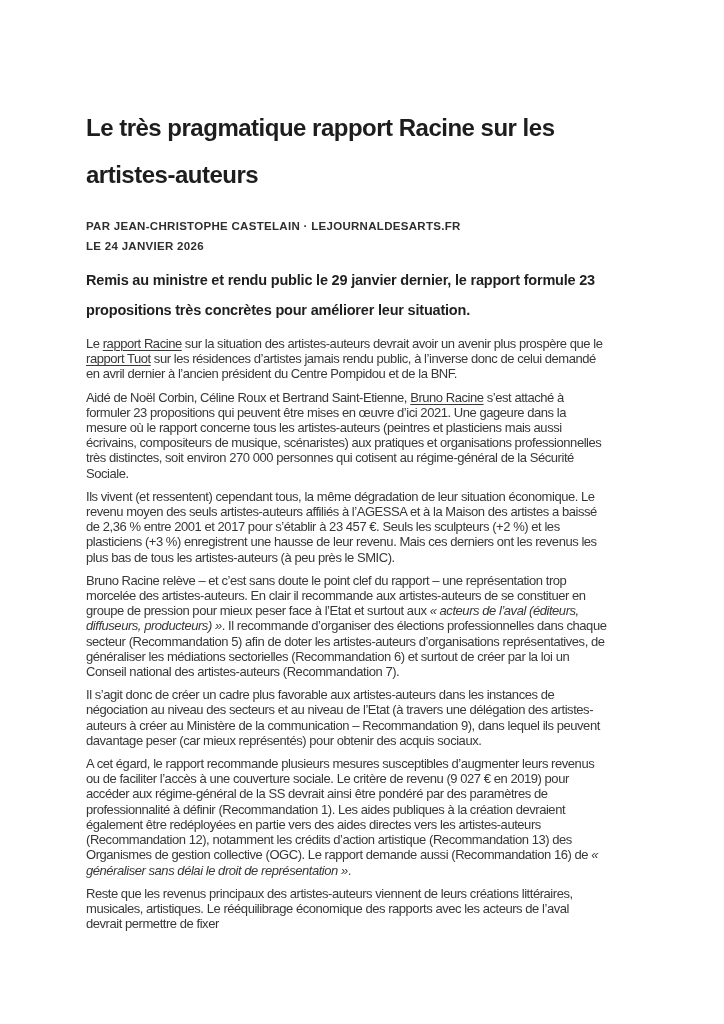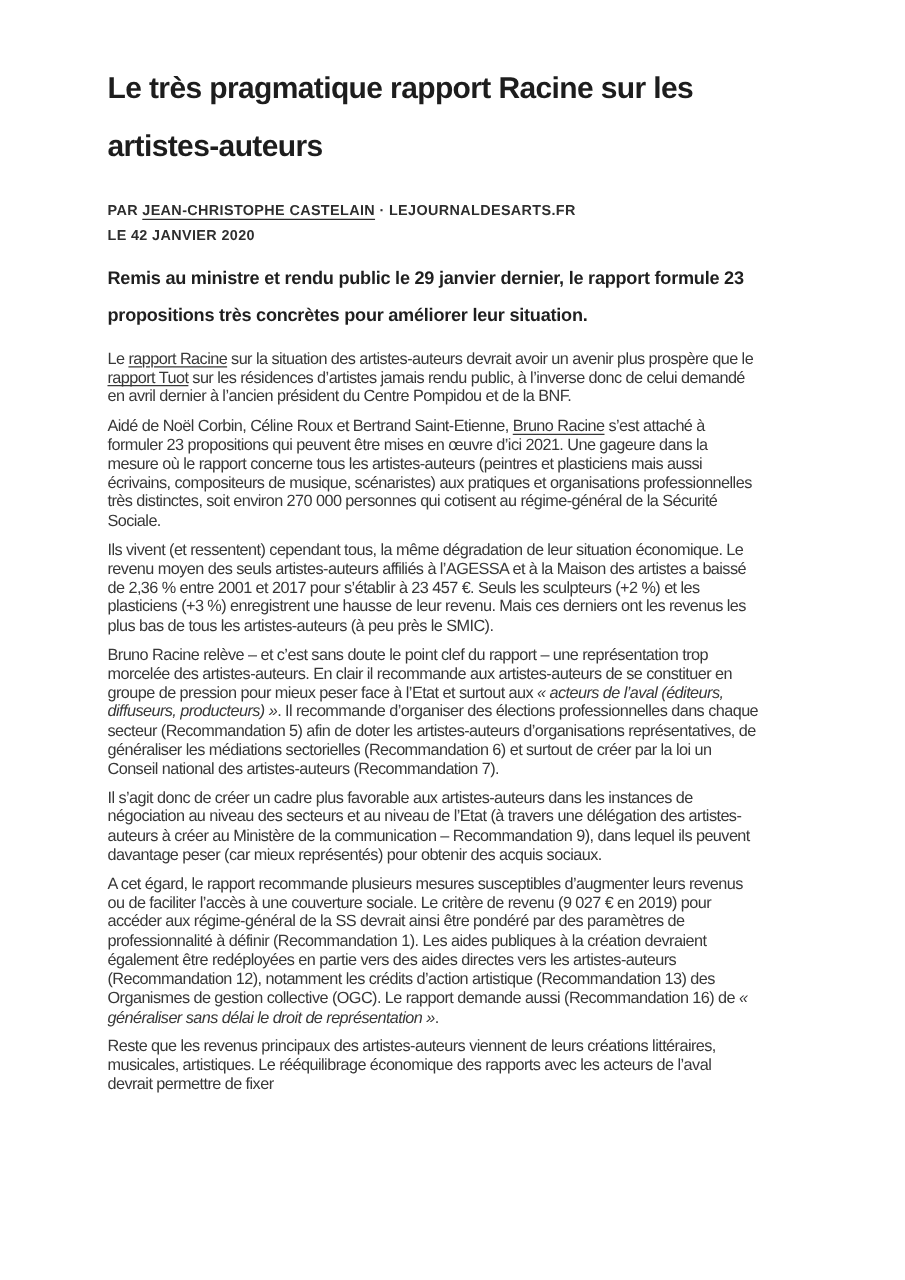--- a/index.html
+++ b/index.html
@@ -10,42 +10,41 @@
   body {
     width: 724px;
     height: 1024px;
     font-family: "Liberation Sans", sans-serif;
     -webkit-font-smoothing: antialiased;
   }
   .page {
     box-sizing: border-box;
     width: 708px;
     height: 1024px;
-    padding: 47px 85px 0 86px;
+    padding: 104px 85px 0 86px;
     overflow: hidden;
     background: #ffffff;
   }
   .article-title {
     margin: 0;
     font-size: 24px;
     line-height: 47px;
     font-weight: 700;
     letter-spacing: -0.5px;
     color: #1d1d1d;
   }
   .byline-block {
     margin-top: 18px;
     font-size: 11.5px;
     font-weight: 600;
     letter-spacing: 0.3px;
     line-height: 20px;
     color: #2e2e2e;
   }
   .byline-author {
-    text-decoration: underline;
     text-underline-offset: 2.5px;
     text-decoration-thickness: 1px;
     cursor: pointer;
     color: inherit;
   }
   .article-lead {
     margin: 9px 0 0 0;
     font-size: 14.5px;
     font-weight: 700;
     line-height: 30px;
@@ -76,21 +75,21 @@
 </style>
 </head>
 <body>
 
 <div class="page">
 
   <h1 class="article-title">Le très pragmatique rapport Racine sur les artistes-auteurs</h1>
 
   <div class="byline-block">
     <div><span>PAR </span><span class="byline-author">JEAN-CHRISTOPHE CASTELAIN</span><span> · </span><span>LEJOURNALDESARTS.FR</span></div>
-    <div>LE 42 JANVIER 2020</div>
+    <div>LE 24 JANVIER 2026</div>
   </div>
 
   <p class="article-lead">Remis au ministre et rendu public le 29 janvier dernier, le rapport formule 23 propositions très concrètes pour améliorer leur situation.</p>
 
   <div class="article-body">
     <p><span class="run-normal">Le </span><span class="run-link">rapport Racine</span><span class="run-normal"> sur la situation des artistes-auteurs devrait avoir un avenir plus prospère que le </span><span class="run-link">rapport Tuot</span><span class="run-normal"> sur les résidences d’artistes jamais rendu public, à l’inverse donc de celui demandé en avril dernier à l’ancien président du Centre Pompidou et de la BNF.</span></p>
     <p><span class="run-normal">Aidé de Noël Corbin, Céline Roux et Bertrand Saint-Etienne, </span><span class="run-link">Bruno Racine</span><span class="run-normal"> s’est attaché à formuler 23 propositions qui peuvent être mises en œuvre d’ici 2021. Une gageure dans la mesure où le rapport concerne tous les artistes-auteurs (peintres et plasticiens mais aussi écrivains, compositeurs de musique, scénaristes) aux pratiques et organisations professionnelles très distinctes, soit environ 270 000 personnes qui cotisent au régime-général de la Sécurité Sociale.</span></p>
     <p><span class="run-normal">Ils vivent (et ressentent) cependant tous, la même dégradation de leur situation économique. Le revenu moyen des seuls artistes-auteurs affiliés à l’AGESSA et à la Maison des artistes a baissé de 2,36 % entre 2001 et 2017 pour s’établir à 23 457 €. Seuls les sculpteurs (+2 %) et les plasticiens (+3 %) enregistrent une hausse de leur revenu. Mais ces derniers ont les revenus les plus bas de tous les artistes-auteurs (à peu près le SMIC).</span></p>
     <p><span class="run-normal">Bruno Racine relève – et c’est sans doute le point clef du rapport – une représentation trop morcelée des artistes-auteurs. En clair il recommande aux artistes-auteurs de se constituer en groupe de pression pour mieux peser face à l’Etat et surtout aux </span><span class="run-italic">« acteurs de l’aval (éditeurs, diffuseurs, producteurs) »</span><span class="run-normal">. Il recommande d’organiser des élections professionnelles dans chaque secteur (Recommandation 5) afin de doter les artistes-auteurs d’organisations représentatives, de généraliser les médiations sectorielles (Recommandation 6) et surtout de créer par la loi un Conseil national des artistes-auteurs (Recommandation 7).</span></p>
     <p><span class="run-normal">Il s’agit donc de créer un cadre plus favorable aux artistes-auteurs dans les instances de négociation au niveau des secteurs et au niveau de l’Etat (à travers une délégation des artistes-auteurs à créer au Ministère de la communication – Recommandation 9), dans lequel ils peuvent davantage peser (car mieux représentés) pour obtenir des acquis sociaux.</span></p>

